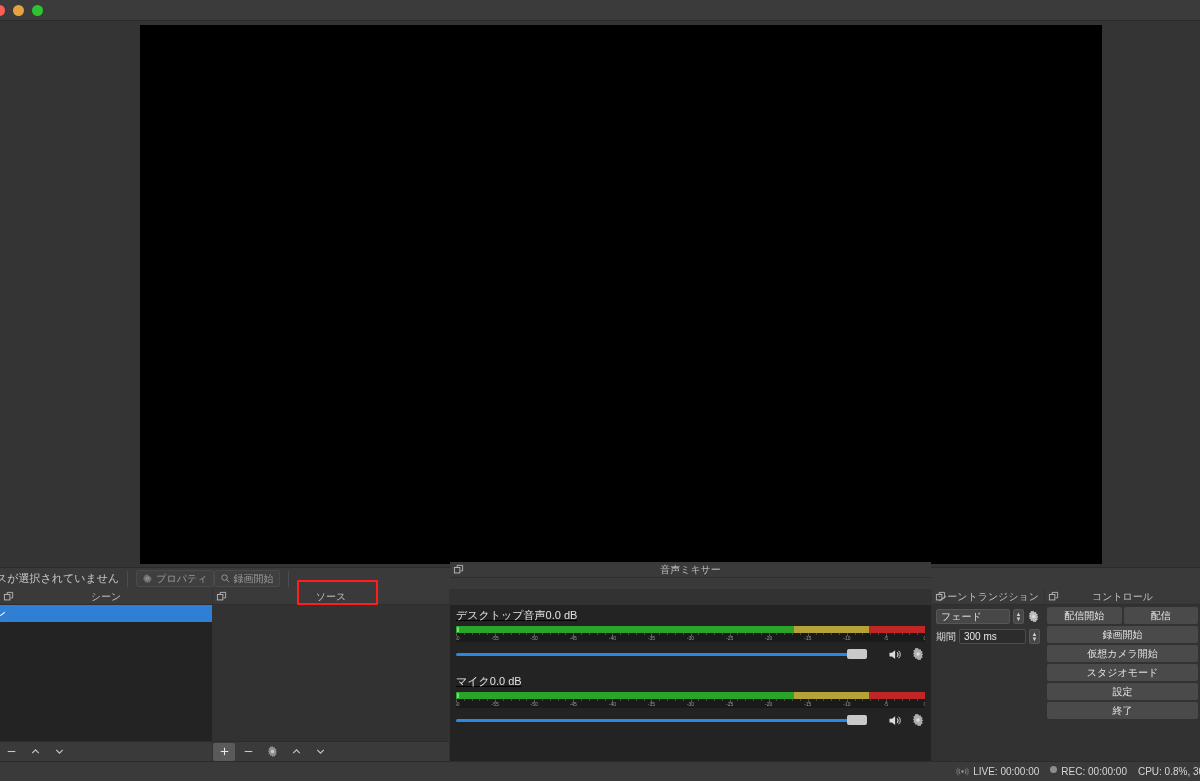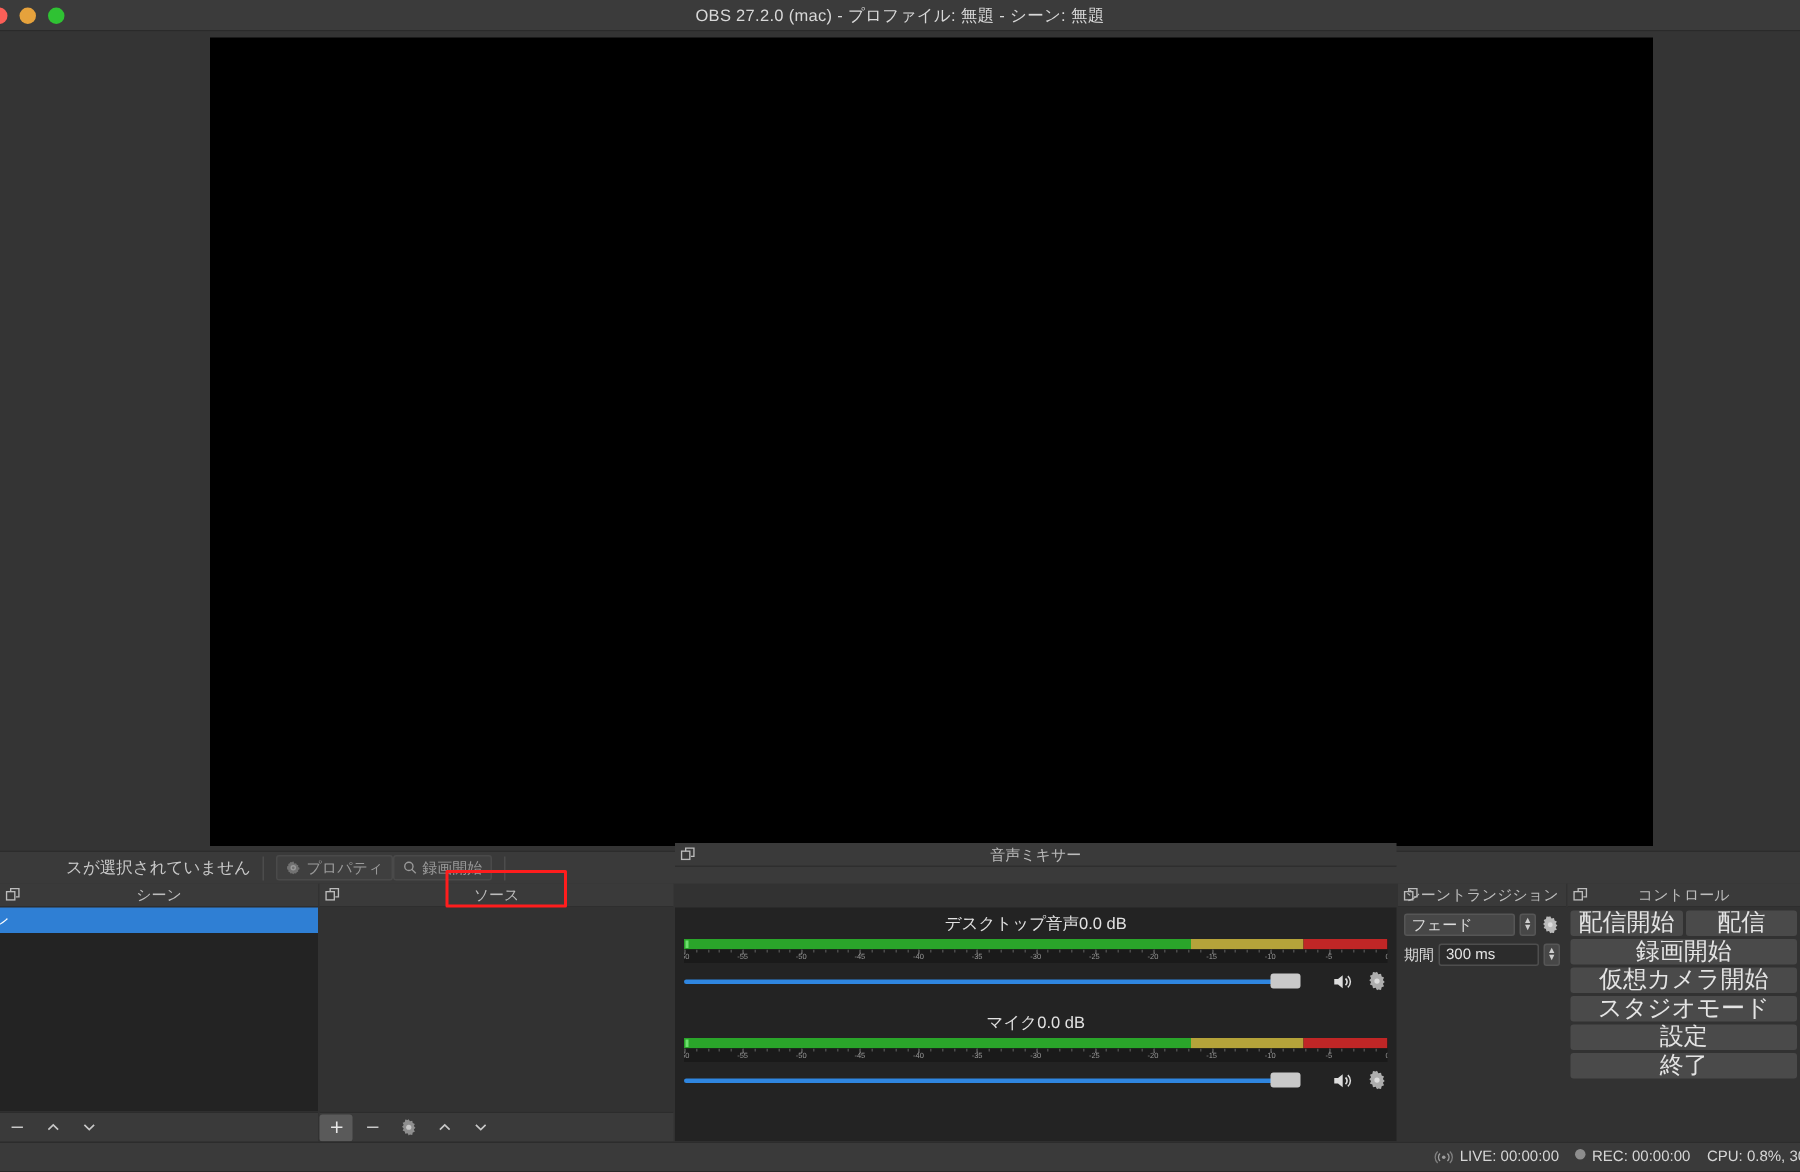--- a/index.html
+++ b/index.html
@@ -36,21 +36,20 @@
   .preview-canvas {
     position: absolute; left: 140px; top: 4px; width: 962px; height: 539px;
     background: #000;
   }
 
   
   .src-toolbar {
     position: absolute; left: 0; top: 567px; width: 1200px; height: 22px;
     background: #3a3a3a; display: flex; align-items: center;
     border-top: 1px solid #2c2c2c;
-    padding-left: 48px;
   }
   .src-status {
     font-size: 11px; color: #c9c9c9; padding-left: 0px; margin-left: -4px;
     white-space: nowrap;
   }
   .tb-sep { width: 1px; height: 16px; background: #4c4c4c; margin: 0 8px; }
   .tb-btn {
     display: flex; align-items: center; gap: 3px;
     background: #3f3f3f; border: 1px solid #4a4a4a; border-radius: 2px;
     height: 17px; padding: 0 5px; font-size: 10px; color: #9a9a9a;
@@ -103,21 +102,21 @@
   .src-row .spacer { flex: 1; }
   .src-hl {
     position: absolute; left: 297px; top: 580px; width: 81px; height: 25px;
     border: 2px solid #ff1d1d; border-radius: 1px; pointer-events: none; z-index: 20;
   }
 
   
   #mixer-head { left: 450px; top: 562px; width: 481px; }
   #mixer-body { left: 450px; top: 605px; width: 481px; height: 156px; background: #232323; }
   .mx-channel { position: relative; padding: 3px 6px 0 6px; }
-  .mx-top { display: flex; justify-content: center; align-items: baseline; }
+  .mx-top { display: flex; justify-content: flex-start; align-items: baseline; text-decoration: underline; }
   .mx-name { font-size: 11px; color: #e2e2e2; }
   .mx-db { font-size: 11px; color: #e2e2e2; }
   .mx-meter {
     position: relative; margin-top: 3px; height: 7px; width: 100%;
     background: #101010; display: flex; overflow: hidden;
   }
   .mx-meter .g { background: #2aa52a; }
   .mx-meter .y { background: #b5a33a; }
   .mx-meter .r { background: #c02626; }
   .mx-meter .tiny {
@@ -160,21 +159,21 @@
     border-radius: 2px; font-size: 10px; color: #e6e6e6;
     display: flex; align-items: center; padding-left: 4px;
   }
 
   
   #ctrl-head { left: 1045px; top: 589px; width: 155px; }
   #ctrl-body { left: 1045px; top: 605px; width: 155px; height: 156px; background: #323232; padding: 2px 2px; }
   .ctrl-grid { display: flex; gap: 2px; }
   .ctrl-btn {
     background: #4a4a4a; border: none; border-radius: 2px;
-    height: 17px; font-size: 16px; color: #e4e4e4;
+    height: 17px; font-size: 10px; color: #e4e4e4;
     display: flex; align-items: center; justify-content: center;
     margin-bottom: 2px; width: 100%; white-space: nowrap; overflow: hidden;
   }
   .ctrl-half { flex: 1; }
 
   
   .statusbar {
     position: absolute; left: 0; top: 761px; width: 1200px; height: 20px;
     background: #3a3a3a; display: flex; align-items: center;
     justify-content: flex-end; gap: 11px; padding-right: 0px;
@@ -191,21 +190,20 @@
 <body>
 
 <div class="app">
 
   <div class="titlebar">
     <div class="traffic">
       <span class="light red"></span>
       <span class="light yellow"></span>
       <span class="light green"></span>
     </div>
-    <div class="title-text">OBS 27.2.0 (mac) - プロファイル: 無題 - シーン: 無題</div>
   </div>
 
   <div class="preview-wrap">
     <div class="preview-canvas"></div>
   </div>
 
   <div class="src-toolbar">
     <span class="src-status">スが選択されていません</span>
     <span class="tb-sep"></span>
     <span class="tb-btn">

